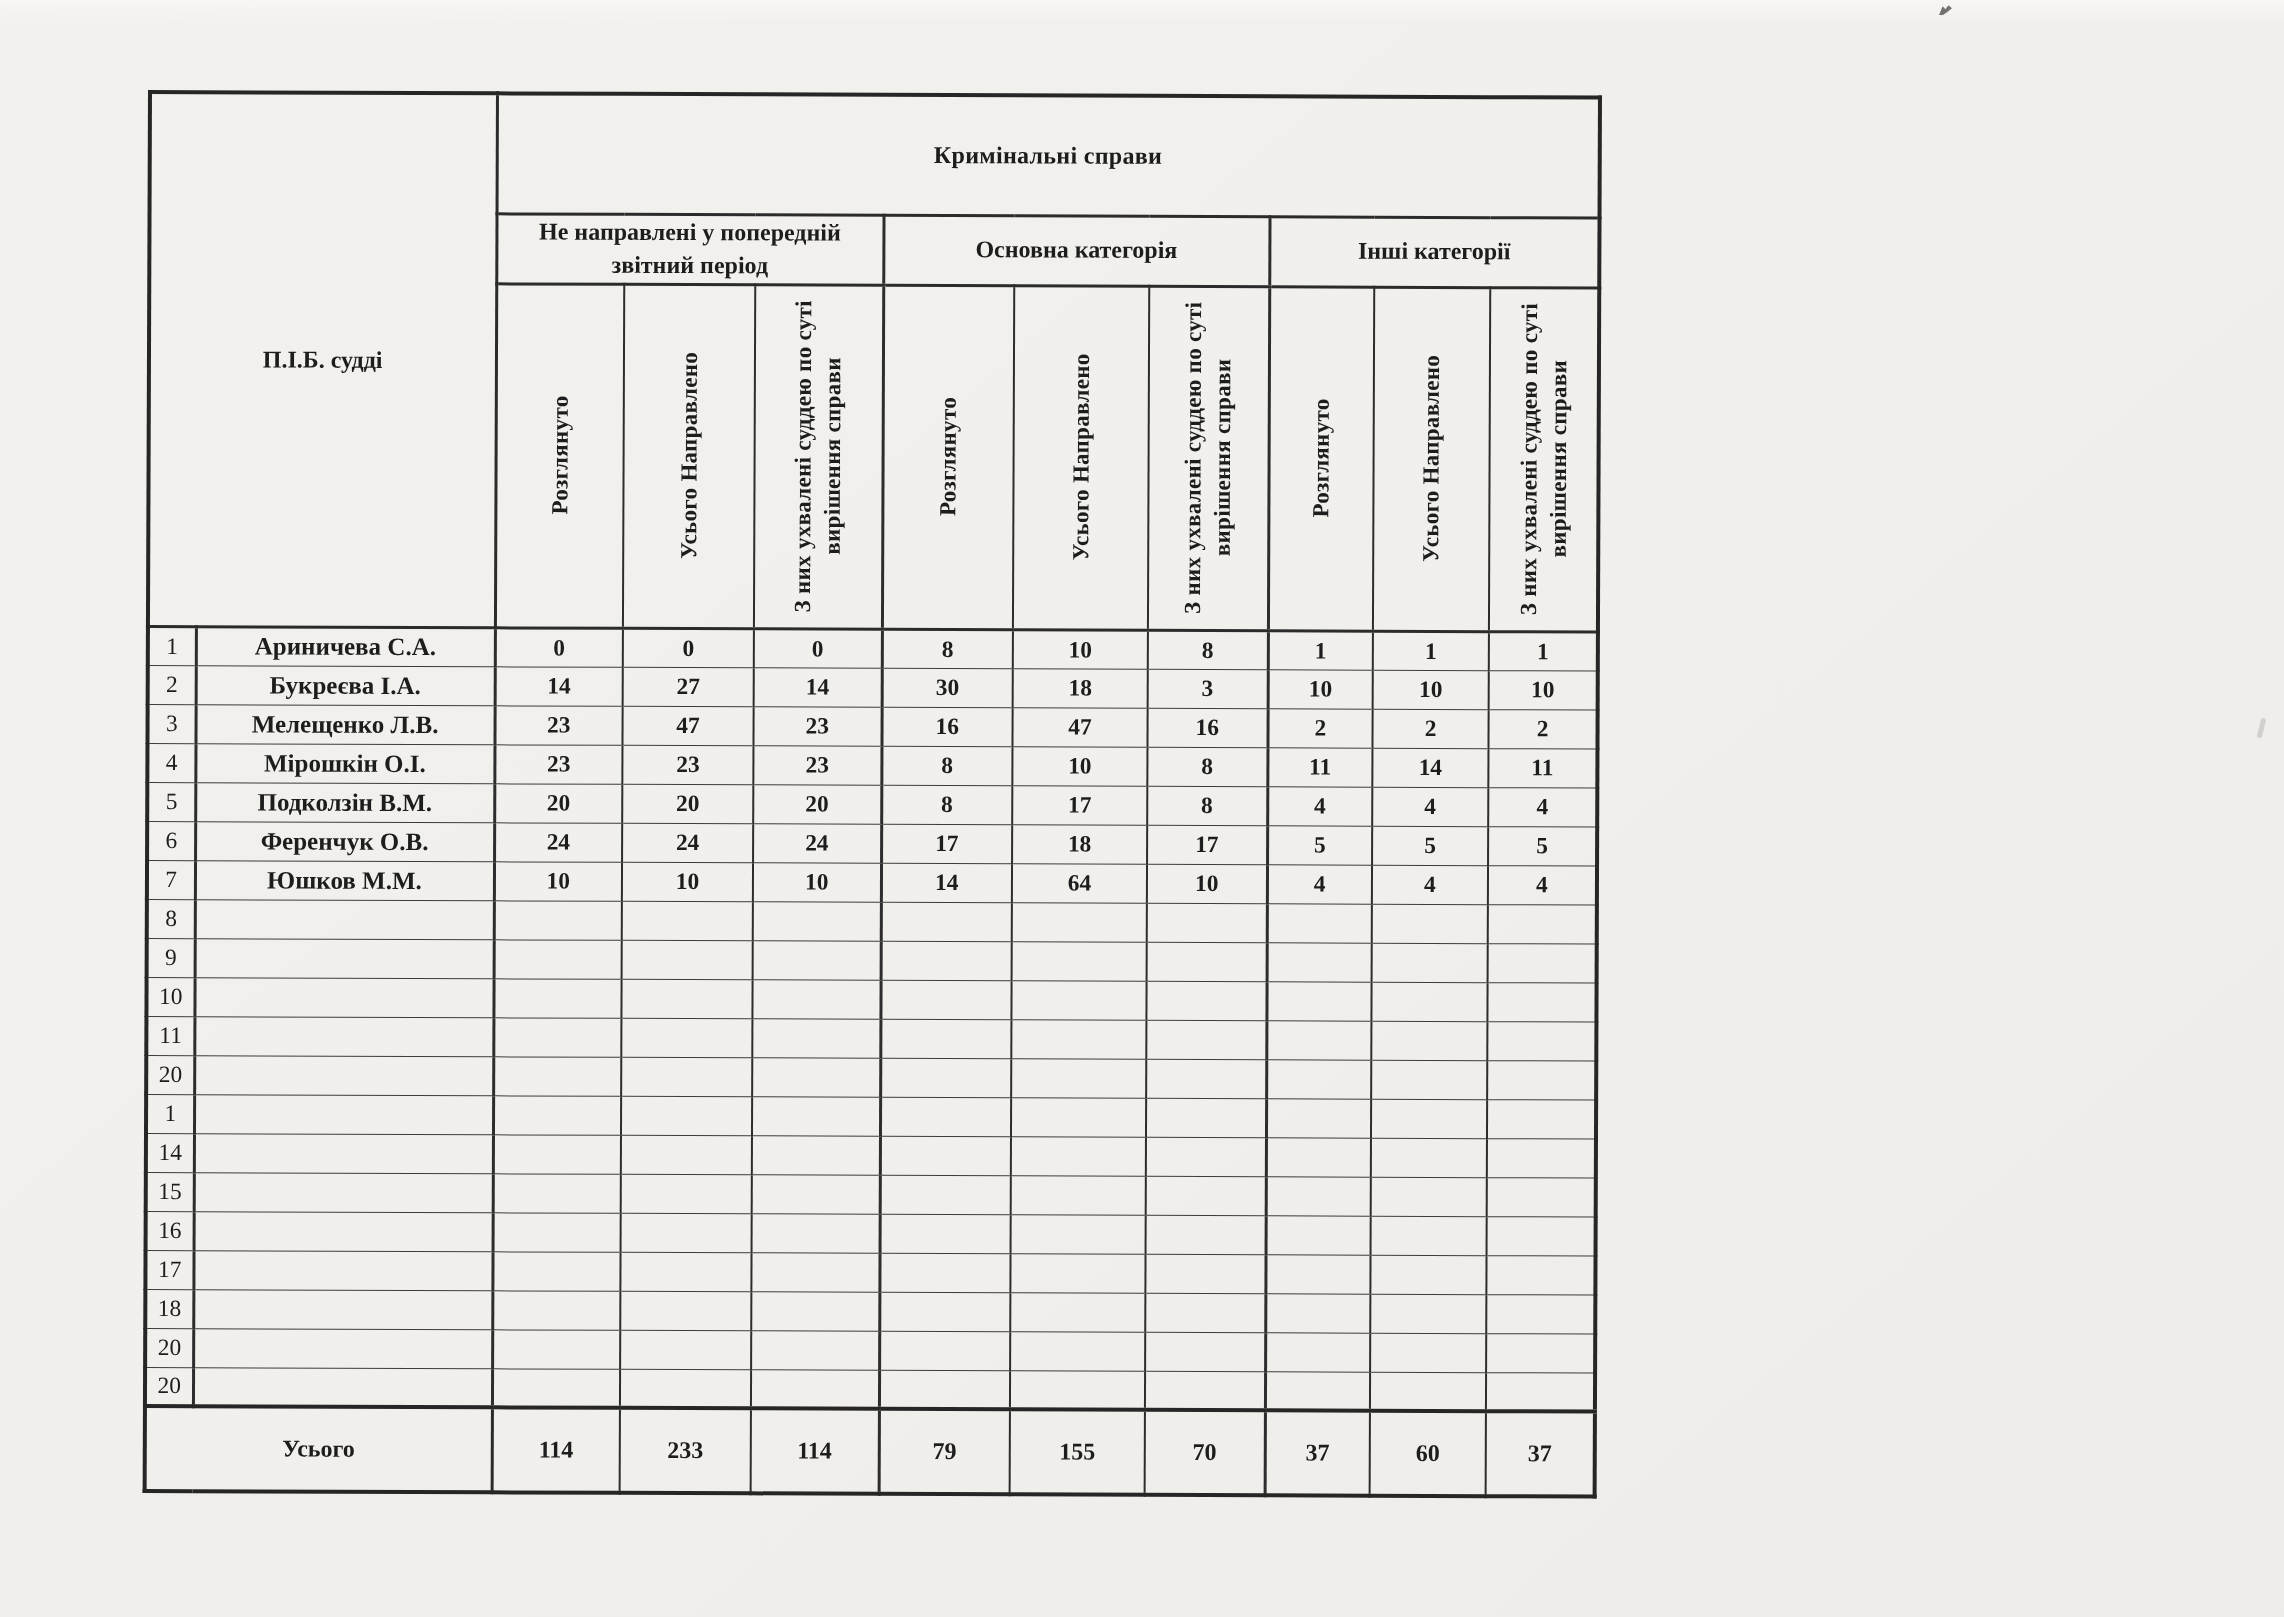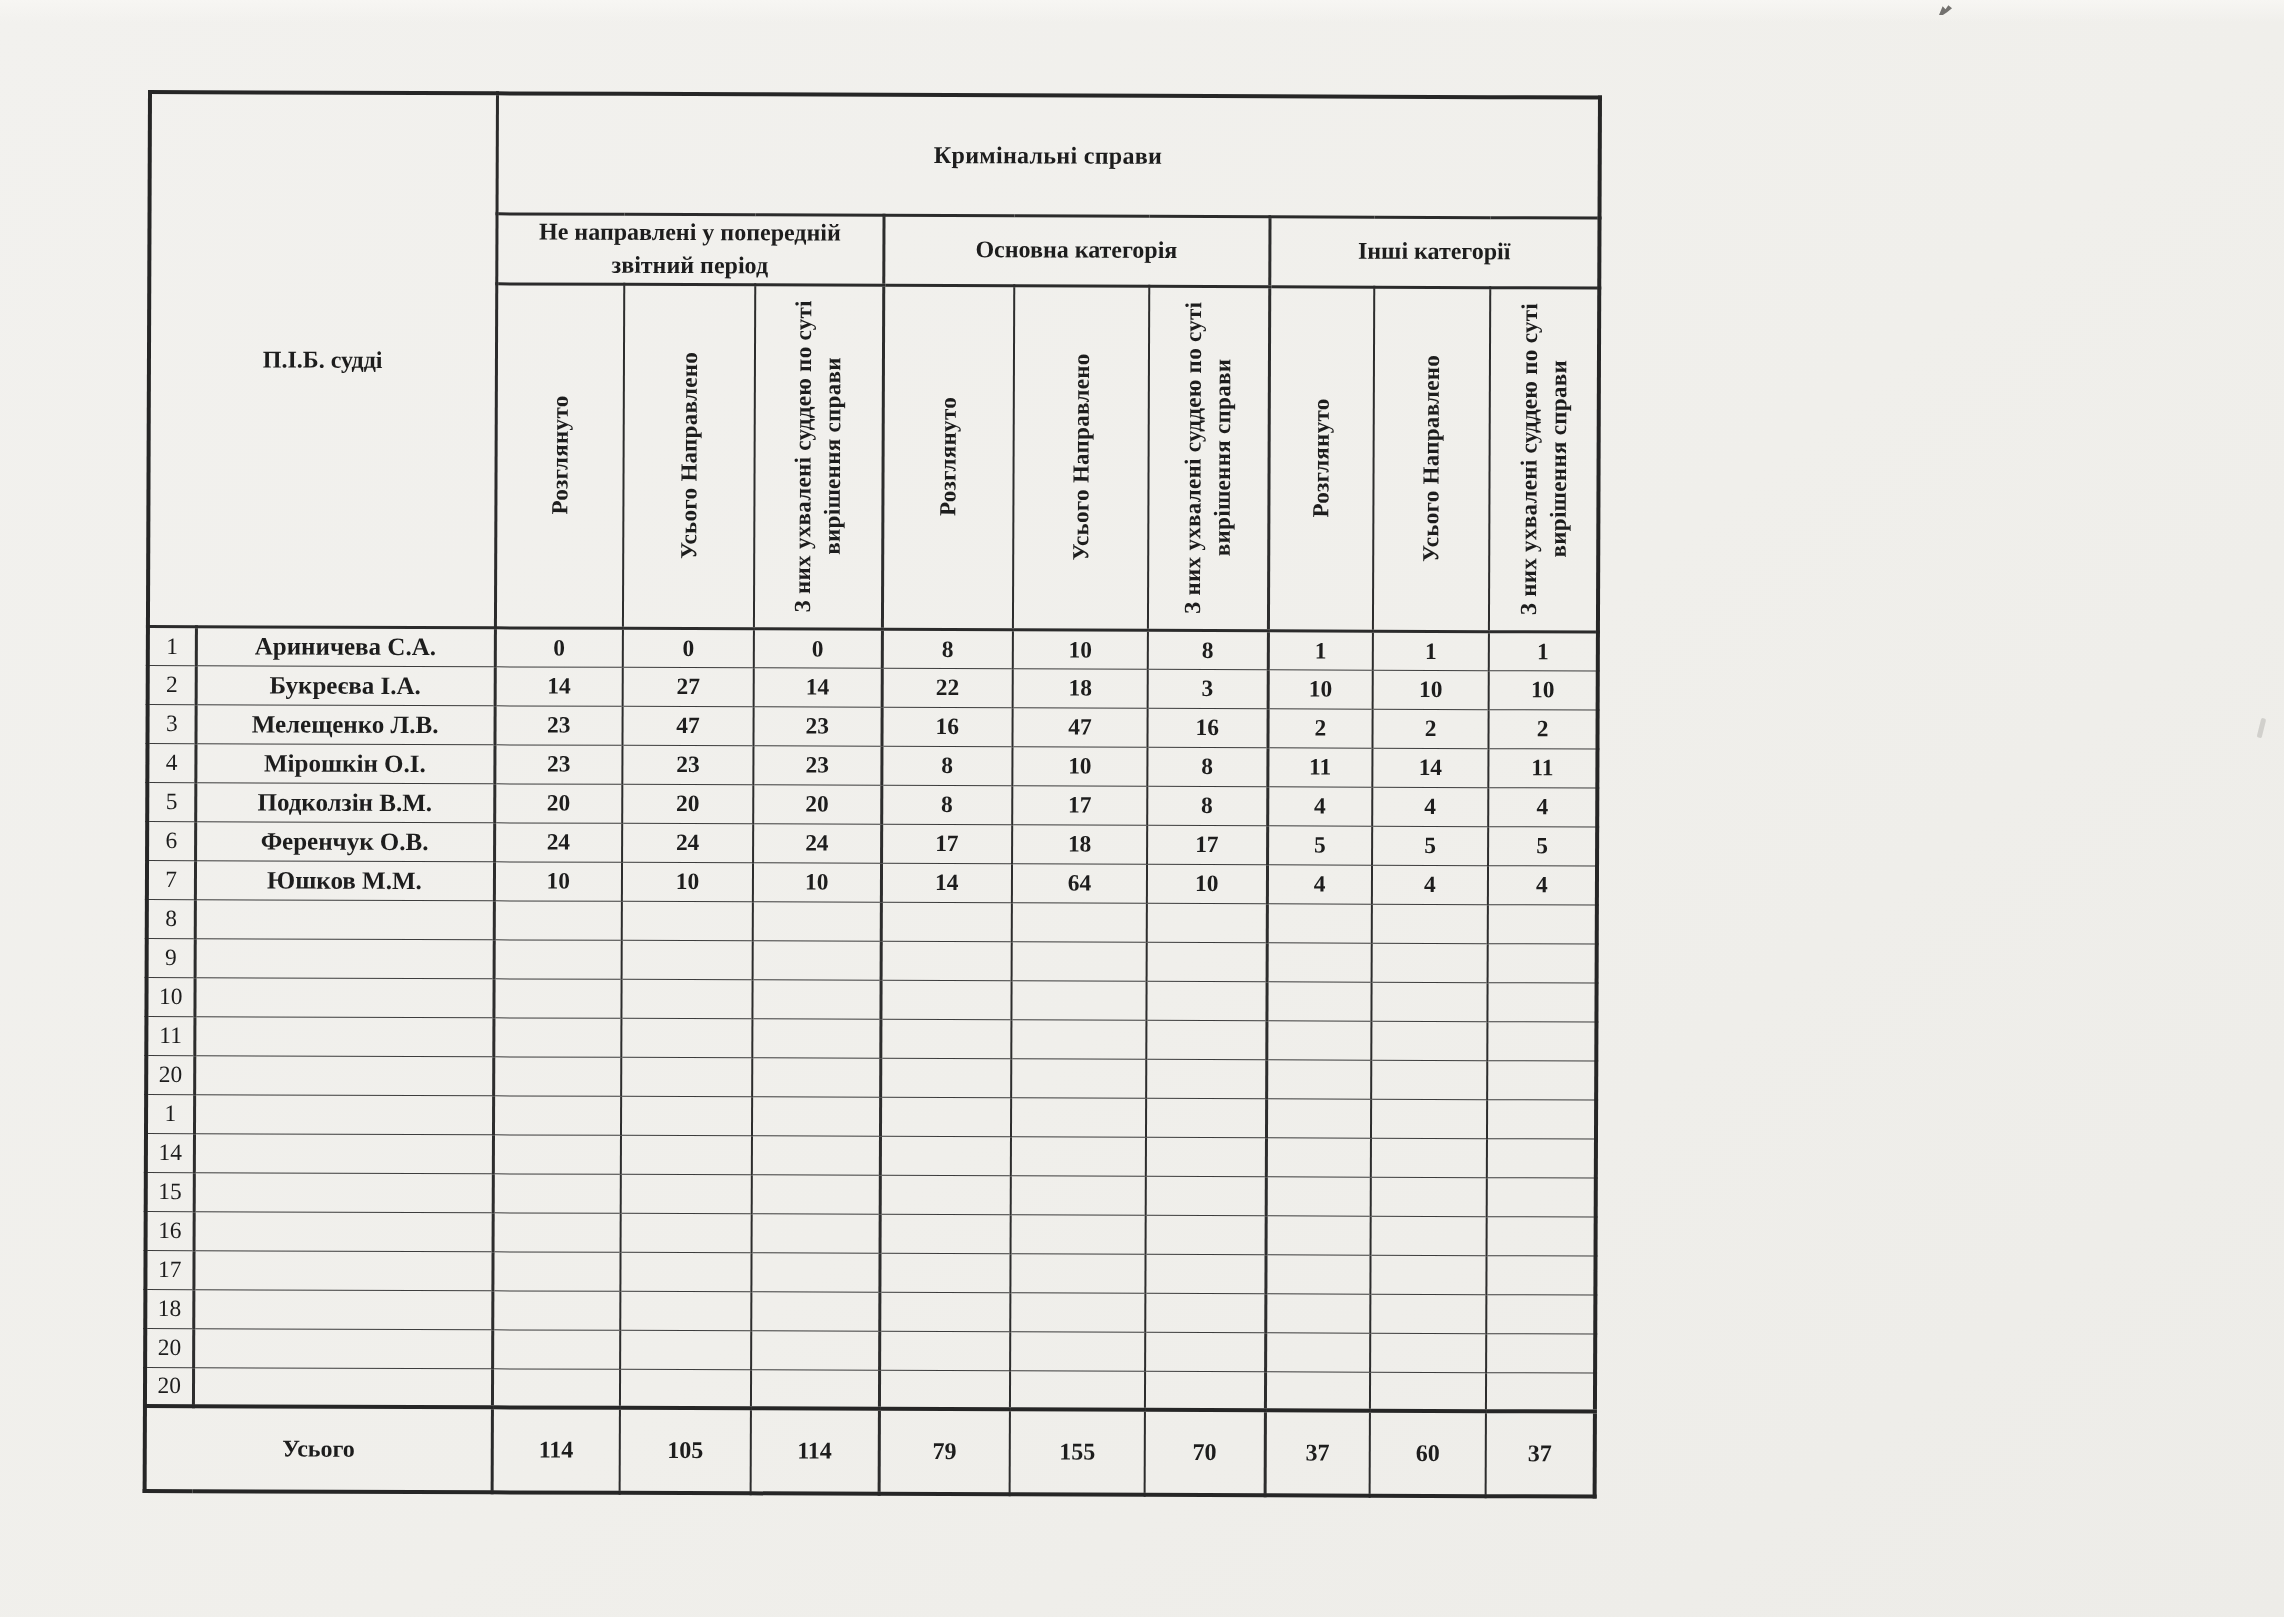--- a/index.html
+++ b/index.html
@@ -145,21 +145,21 @@
           <td class="c-val gstart">1</td>
           <td class="c-val">1</td>
           <td class="c-val">1</td>
         </tr>
         <tr class="data">
           <td class="c-num">2</td>
           <td class="c-name">Букреєва І.А.</td>
           <td class="c-val gstart">14</td>
           <td class="c-val">27</td>
           <td class="c-val">14</td>
-          <td class="c-val gstart">22</td>
+          <td class="c-val gstart">30</td>
           <td class="c-val">18</td>
           <td class="c-val">3</td>
           <td class="c-val gstart">10</td>
           <td class="c-val">10</td>
           <td class="c-val">10</td>
         </tr>
         <tr class="data">
           <td class="c-num">3</td>
           <td class="c-name">Мелещенко Л.В.</td>
           <td class="c-val gstart">23</td>
@@ -392,21 +392,21 @@
           <td class="c-val gstart"></td>
           <td class="c-val"></td>
           <td class="c-val"></td>
         </tr>
       </tbody>
 
     <tbody>
         <tr class="row-total">
       <td class="cell-total-label" colspan="2">Усього</td>
       <td class="gstart">114</td>
-      <td>105</td>
+      <td>233</td>
       <td>114</td>
       <td class="gstart">79</td>
       <td>155</td>
       <td>70</td>
       <td class="gstart">37</td>
       <td>60</td>
       <td>37</td>
     </tr>
   </tbody>
     </table>

